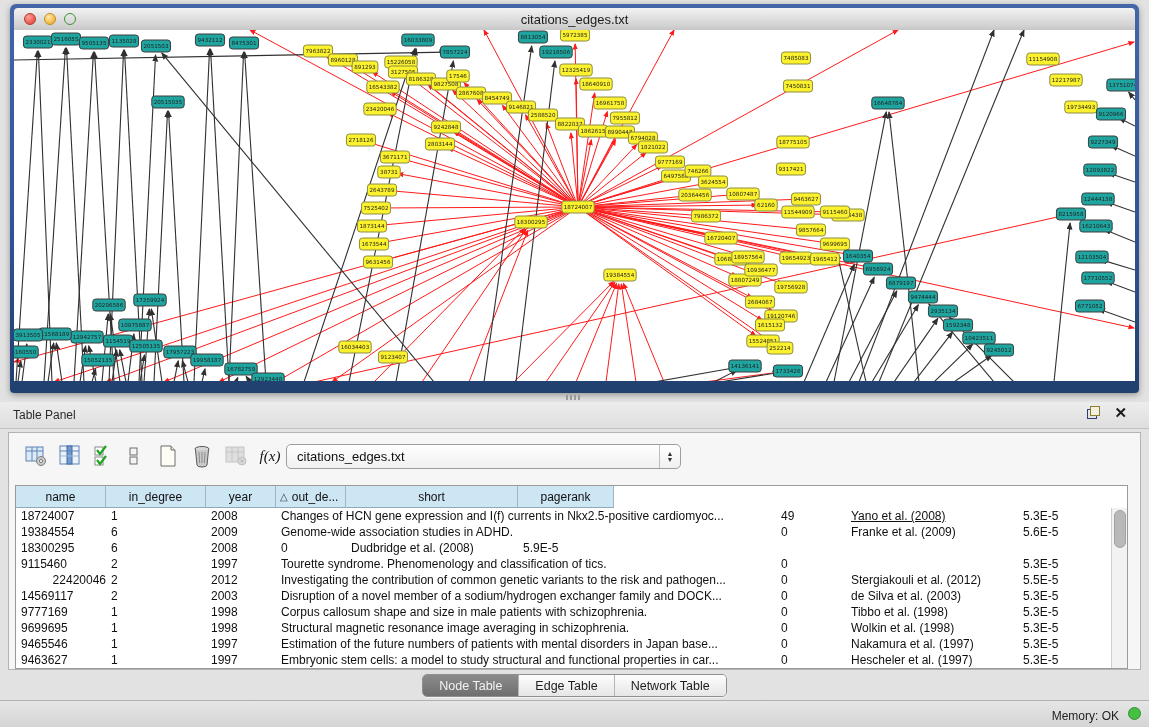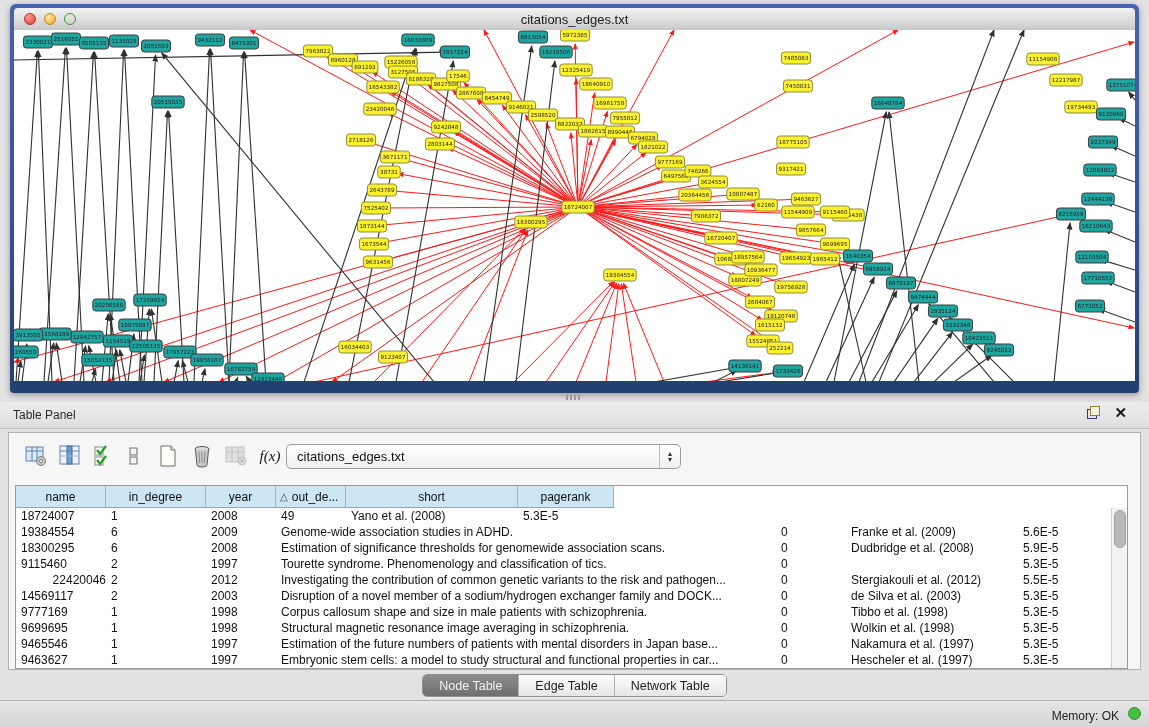--- a/index.html
+++ b/index.html
@@ -846,38 +846,38 @@
         </div>
         <div class="th" style="width: 96px; background: rgb(205, 230, 244);">
           <span>pagerank</span>
         </div>
       </div>
     <div class="rows" id="rows">
       <div class="trow">
           <div class="td" style="width: 90px;">18724007</div>
           <div class="td" style="width: 100px;">1</div>
           <div class="td" style="width: 70px;">2008</div>
+          <div class="td" style="width: 500px;">Changes of HCN gene expression and I(f) currents in Nkx2.5-positive cardiomyoc...</div>
           <div class="td" style="width: 70px;">49</div>
-          <div class="td" style="width: 172px;">Yano et al. (2008)</div>
+          <div class="td" style="width: 172px; text-decoration: underline;">Yano et al. (2008)</div>
           <div class="td" style="width: 96px;">5.3E-5</div>
         </div>
         <div class="trow">
           <div class="td" style="width: 90px;">19384554</div>
           <div class="td" style="width: 100px;">6</div>
           <div class="td" style="width: 70px;">2009</div>
           <div class="td" style="width: 500px;">Genome-wide association studies in ADHD.</div>
           <div class="td" style="width: 70px;">0</div>
           <div class="td" style="width: 172px;">Franke et al. (2009)</div>
           <div class="td" style="width: 96px;">5.6E-5</div>
         </div>
         <div class="trow">
           <div class="td" style="width: 90px;">18300295</div>
           <div class="td" style="width: 100px;">6</div>
           <div class="td" style="width: 70px;">2008</div>
-          <div class="td" style="width: 500px;">Estimation of significance thresholds for genomewide association scans.</div>
           <div class="td" style="width: 70px;">0</div>
           <div class="td" style="width: 172px;">Dudbridge et al. (2008)</div>
           <div class="td" style="width: 96px;">5.9E-5</div>
         </div>
         <div class="trow">
           <div class="td" style="width: 90px;">9115460</div>
           <div class="td" style="width: 100px;">2</div>
           <div class="td" style="width: 70px;">1997</div>
           <div class="td" style="width: 500px;">Tourette syndrome. Phenomenology and classification of tics.</div>
           <div class="td" style="width: 70px;">0</div>

